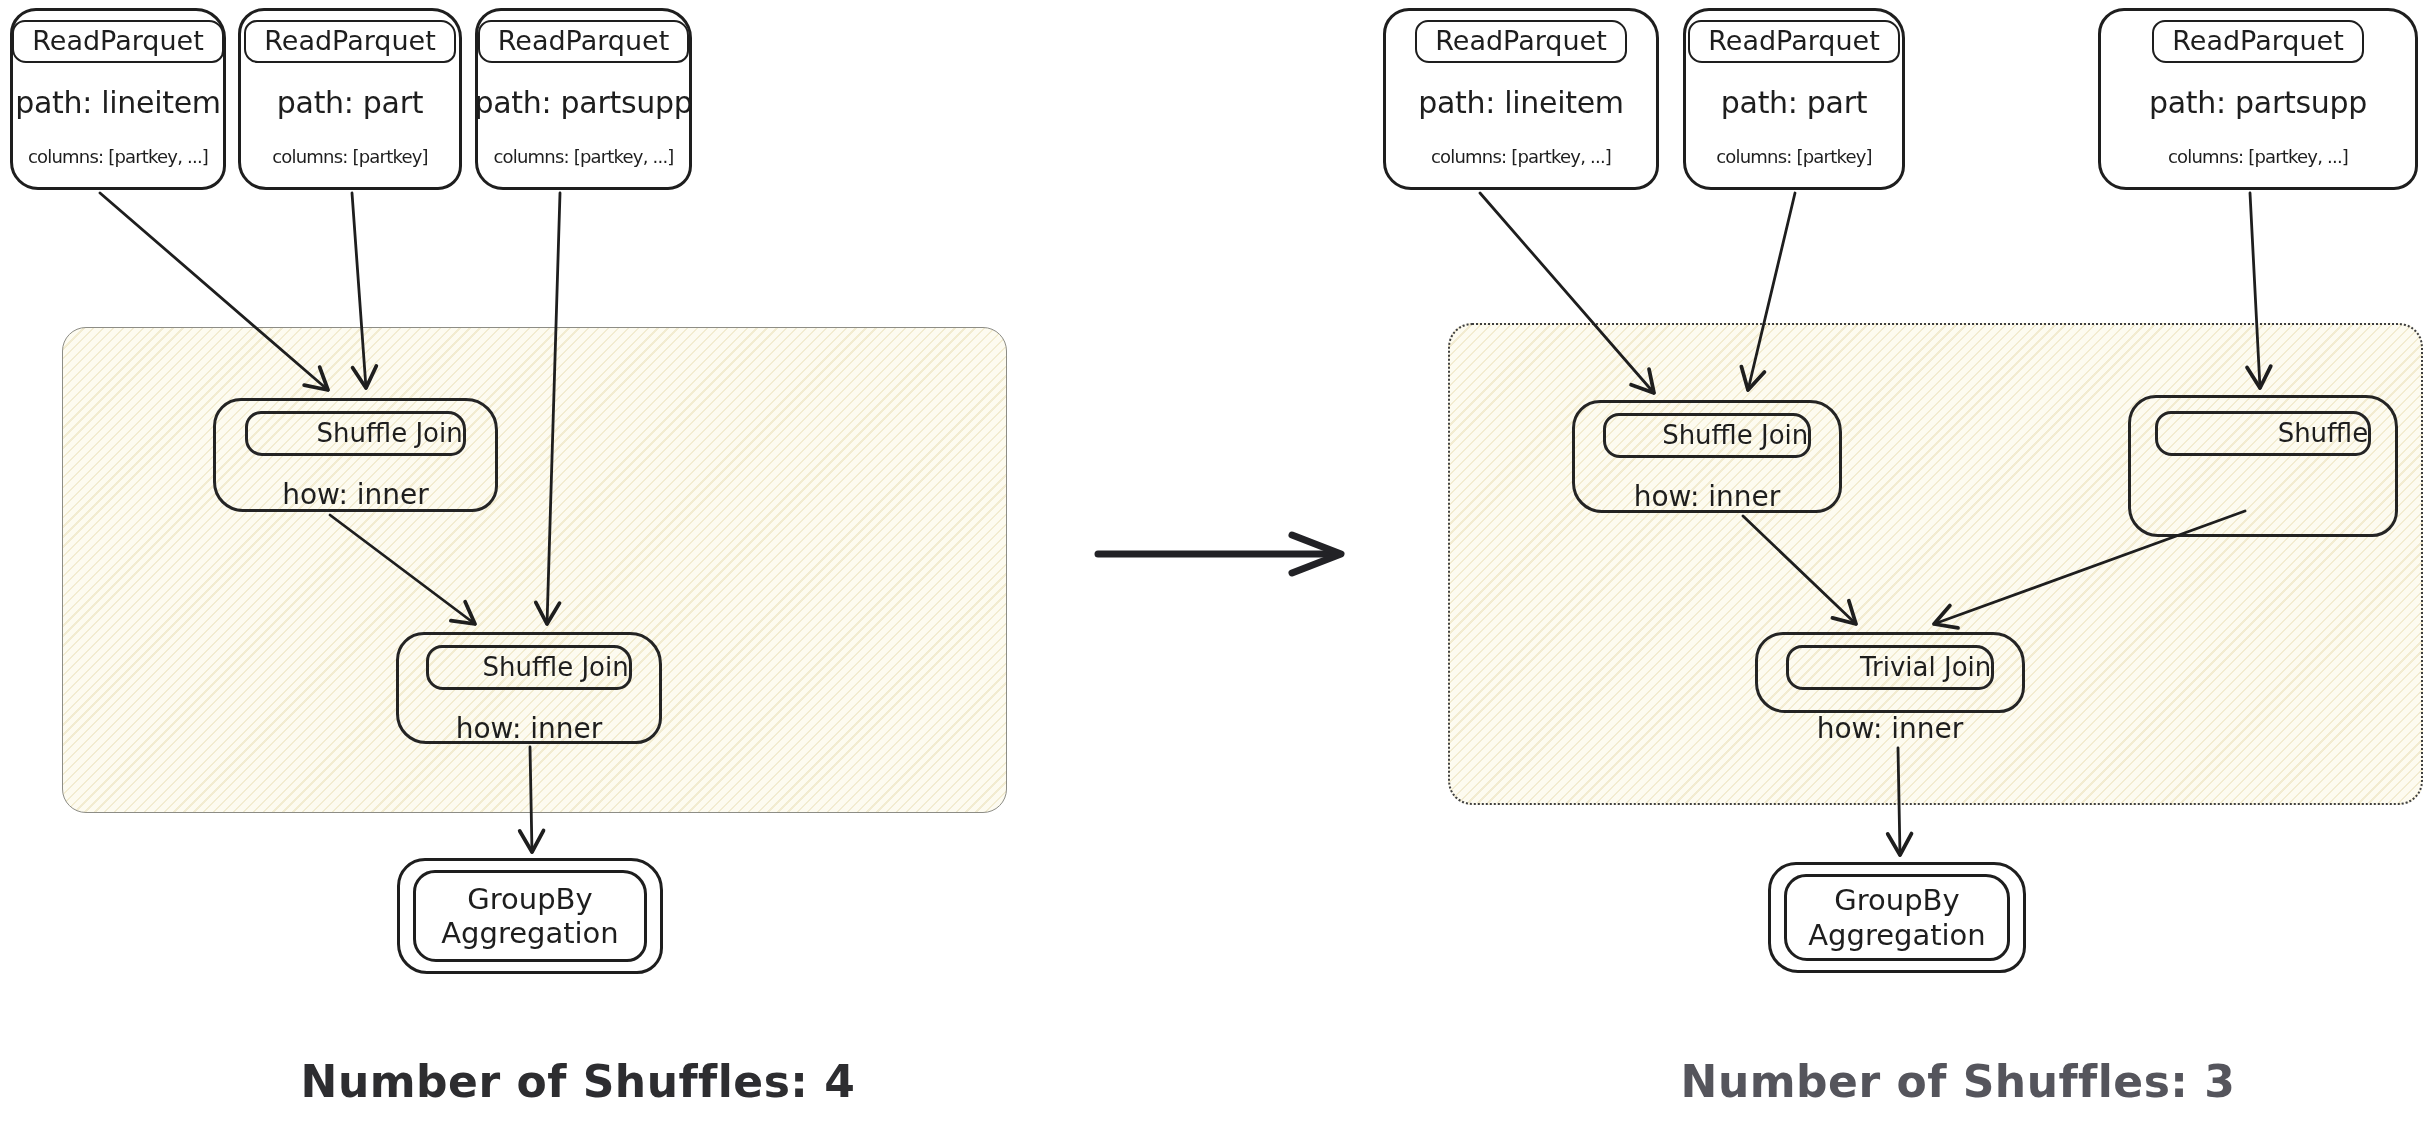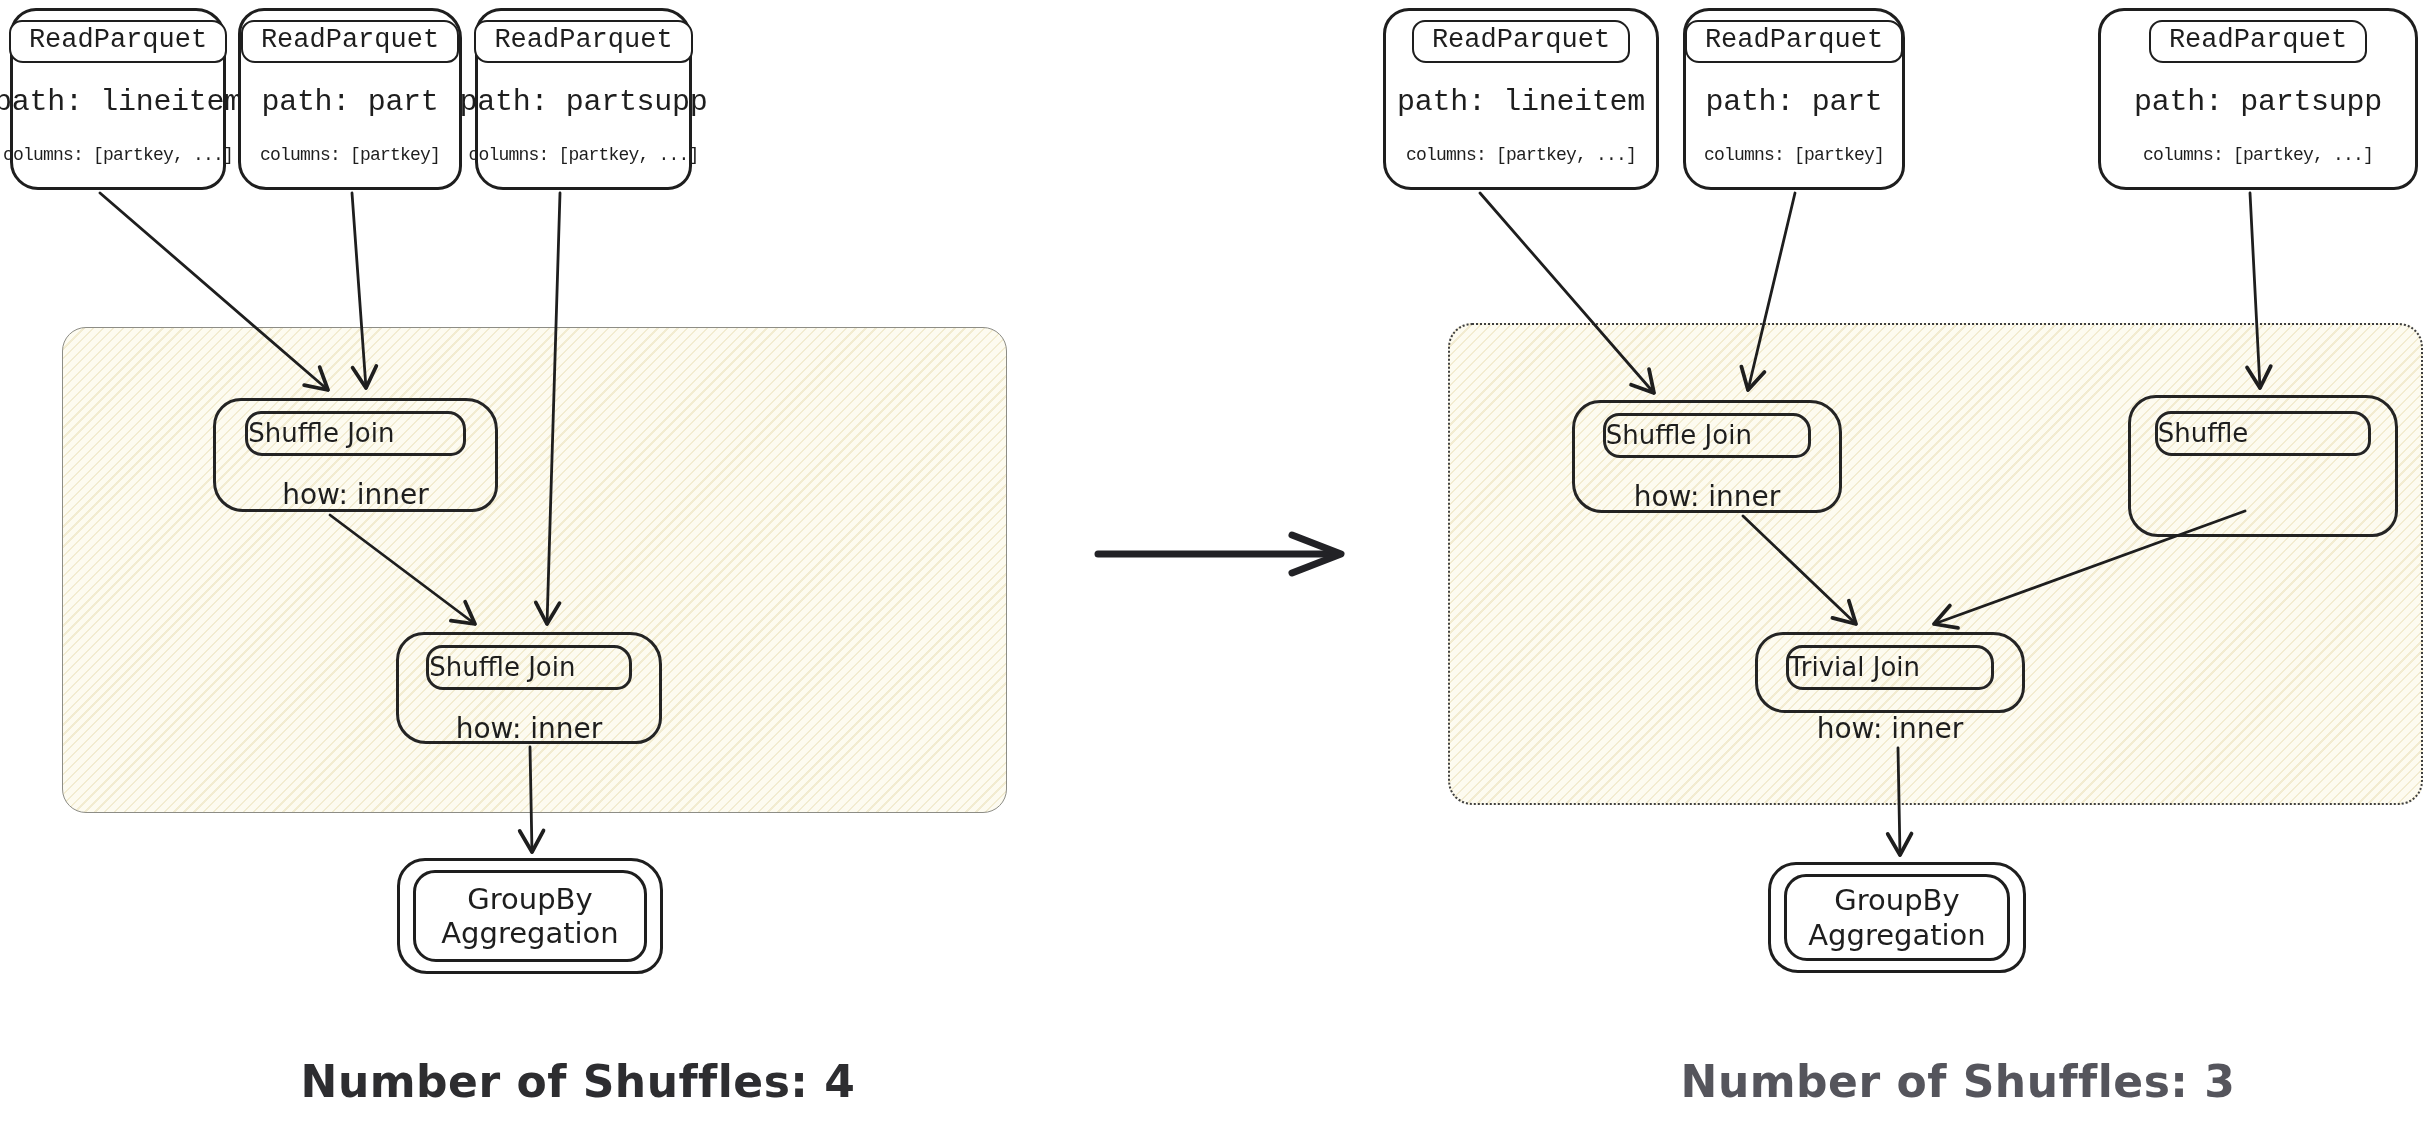--- a/index.html
+++ b/index.html
@@ -15,21 +15,20 @@
   .src-box {
     position: absolute;
     background: #ffffff;
     border: 3px solid #1e1e1e;
     border-radius: 26px 30px 24px 28px;
     box-sizing: border-box;
     display: flex;
     flex-direction: column;
     align-items: center;
     padding-top: 9px;
-    font-family: Liberation Mono, monospace;
   }
   .src-title {
     border: 2.5px solid #1e1e1e;
     border-radius: 13px 15px 12px 14px;
     padding: 4px 18px 5px 18px;
     font-size: 27px;
     line-height: 1.1;
     background: #ffffff;
     white-space: nowrap;
   }
@@ -69,21 +68,21 @@
     border-radius: 28px 32px 26px 30px;
     display: flex;
     flex-direction: column;
     align-items: center;
   }
   .op-pill {
     margin-top: 10px;
     width: 79%;
     border: 3px solid #242424;
     border-radius: 16px 18px 15px 17px;
-    text-align: left;
+    text-align: right;
     font-size: 26px;
     padding: 4px 0 5px 0;
     box-sizing: border-box;
     white-space: nowrap;
   }
   .op-sub {
     margin-top: 22px;
     font-size: 28px;
     text-align: center;
     white-space: nowrap;

